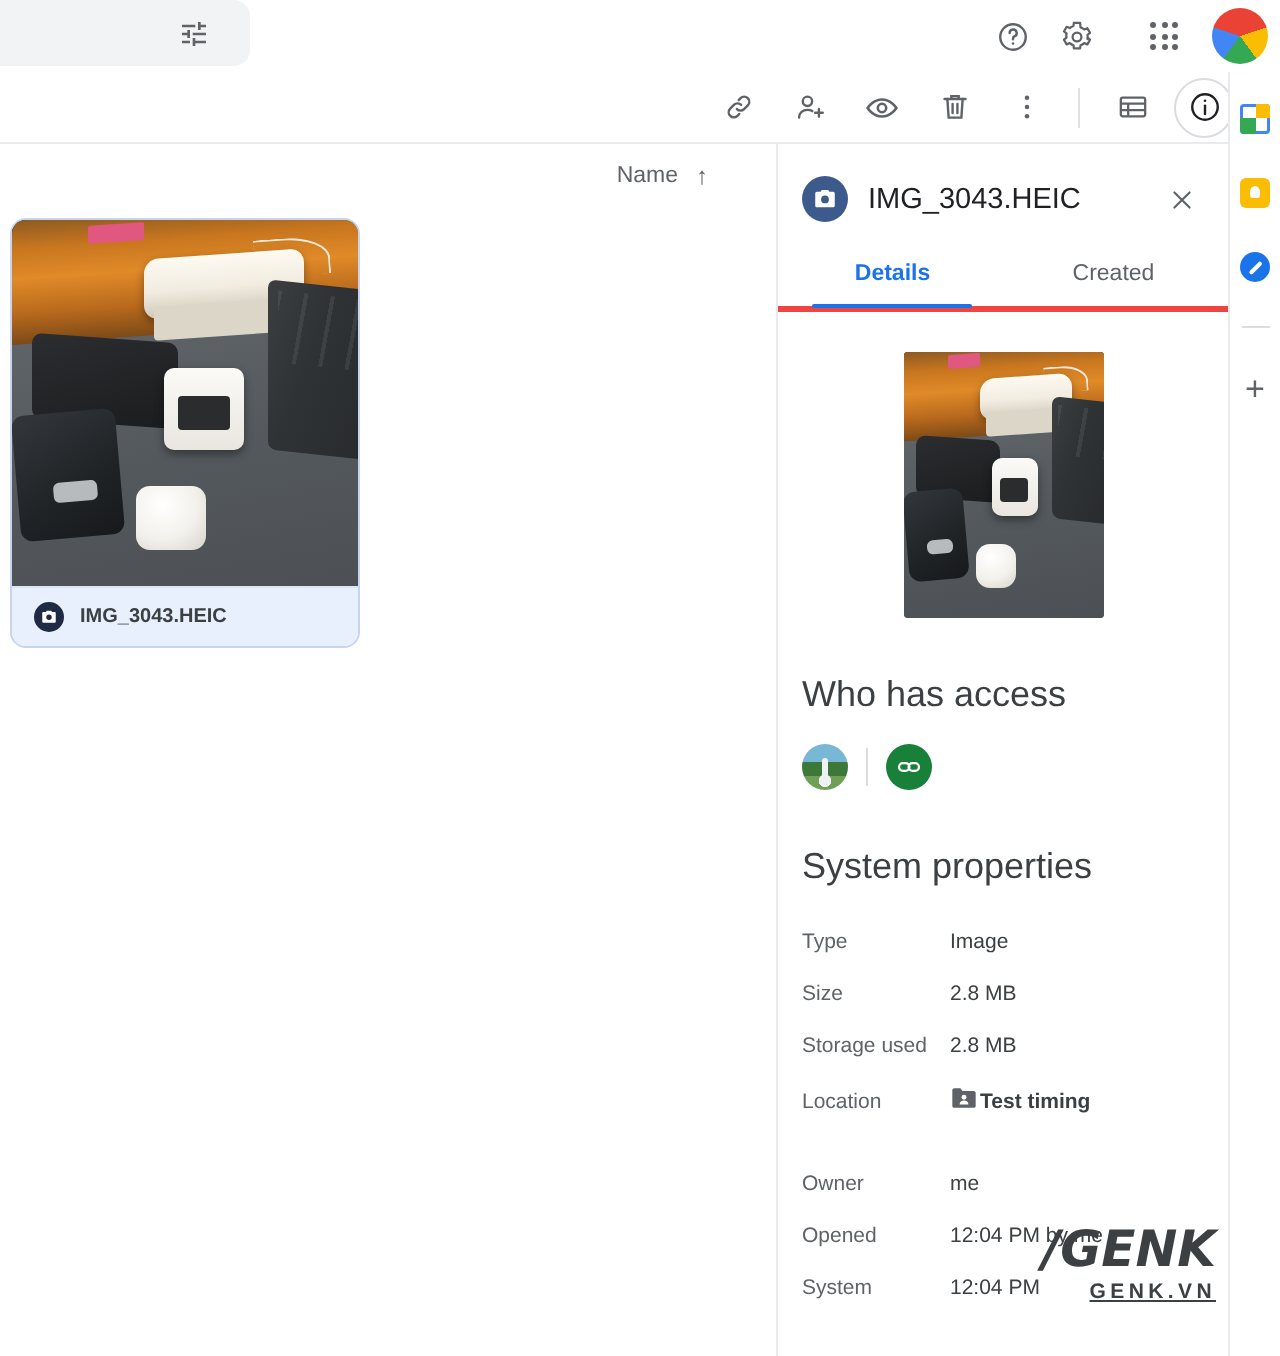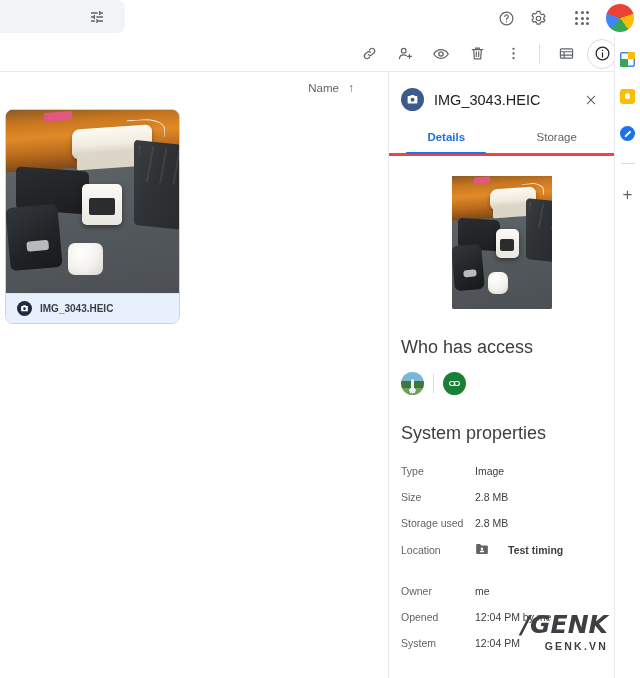--- a/index.html
+++ b/index.html
@@ -232,21 +232,21 @@
     display: flex; align-items: center; justify-content: center; flex: none; cursor: pointer;
   }
 
   table.props { width: 100%; border-collapse: collapse; }
   table.props td {
     font-size: 10.5px; color: #5f6368; padding: 7px 0; vertical-align: middle;
   }
   table.props td.k { width: 74px; color: #5f6368; }
   table.props td.v { color: #3c4043; }
   .spacer-row td { height: 10px; padding: 0; }
-  .loc { display: flex; align-items: center; gap: 19px; }
+  .loc { display: flex; align-items: center; gap: 1px; }
   .loc-name { color: #3c4043; font-weight: bold; font-size: 10.5px; }
   .mod-line { display: flex; align-items: center; justify-content: space-between; }
   .history-btn { color: #5f6368; cursor: pointer; margin-right: 6px; }
 
   
   .rail {
     position: absolute; right: 0; top: 36px; width: 26px; height: 642px;
     background: #fff; border-left: 1px solid #e8eaed;
     display: flex; flex-direction: column; align-items: center; padding-top: 16px; gap: 22px;
   }
@@ -279,21 +279,21 @@
     position: absolute; right: 32px; bottom: 26px; text-align: right;
     pointer-events: none; user-select: none;
   }
   .wm-main {
     font-family: "DejaVu Sans", sans-serif;
     font-size: 25px; font-weight: bold; font-style: italic;
     color: #3c4043; letter-spacing: 0px; line-height: 1;
   }
   .wm-sub {
     font-size: 10.5px; font-weight: bold; color: #3c4043;
-    letter-spacing: 2.2px; margin-top: 3px;
+    letter-spacing: 2.2px; margin-top: 3px; text-decoration: underline;
   }
 </style>
 </head>
 <body>
 
 <div id="app">
 
   <div class="topbar">
     <div class="searchbar">
       <span class="iconbtn">
@@ -433,21 +433,21 @@
       <span class="panel-title">IMG_3043.HEIC</span>
       <span class="panel-close">
         <svg width="14" height="14" viewBox="0 0 24 24" fill="none" stroke="currentColor" stroke-width="1.8" stroke-linecap="round">
           <path d="M5.5 5.5l13 13M18.5 5.5l-13 13"></path>
         </svg>
       </span>
     </div>
 
     <div class="tabs">
       <div class="tab active">Details</div>
-      <div class="tab">Storage</div>
+      <div class="tab">Created</div>
     </div>
 
     <div class="panel-body">
 
       <div class="preview">
         <div class="desk">
           <div class="wood-top"></div>
           <div class="wood"></div>
           <div class="pink"></div>
           <div class="cable"></div>

